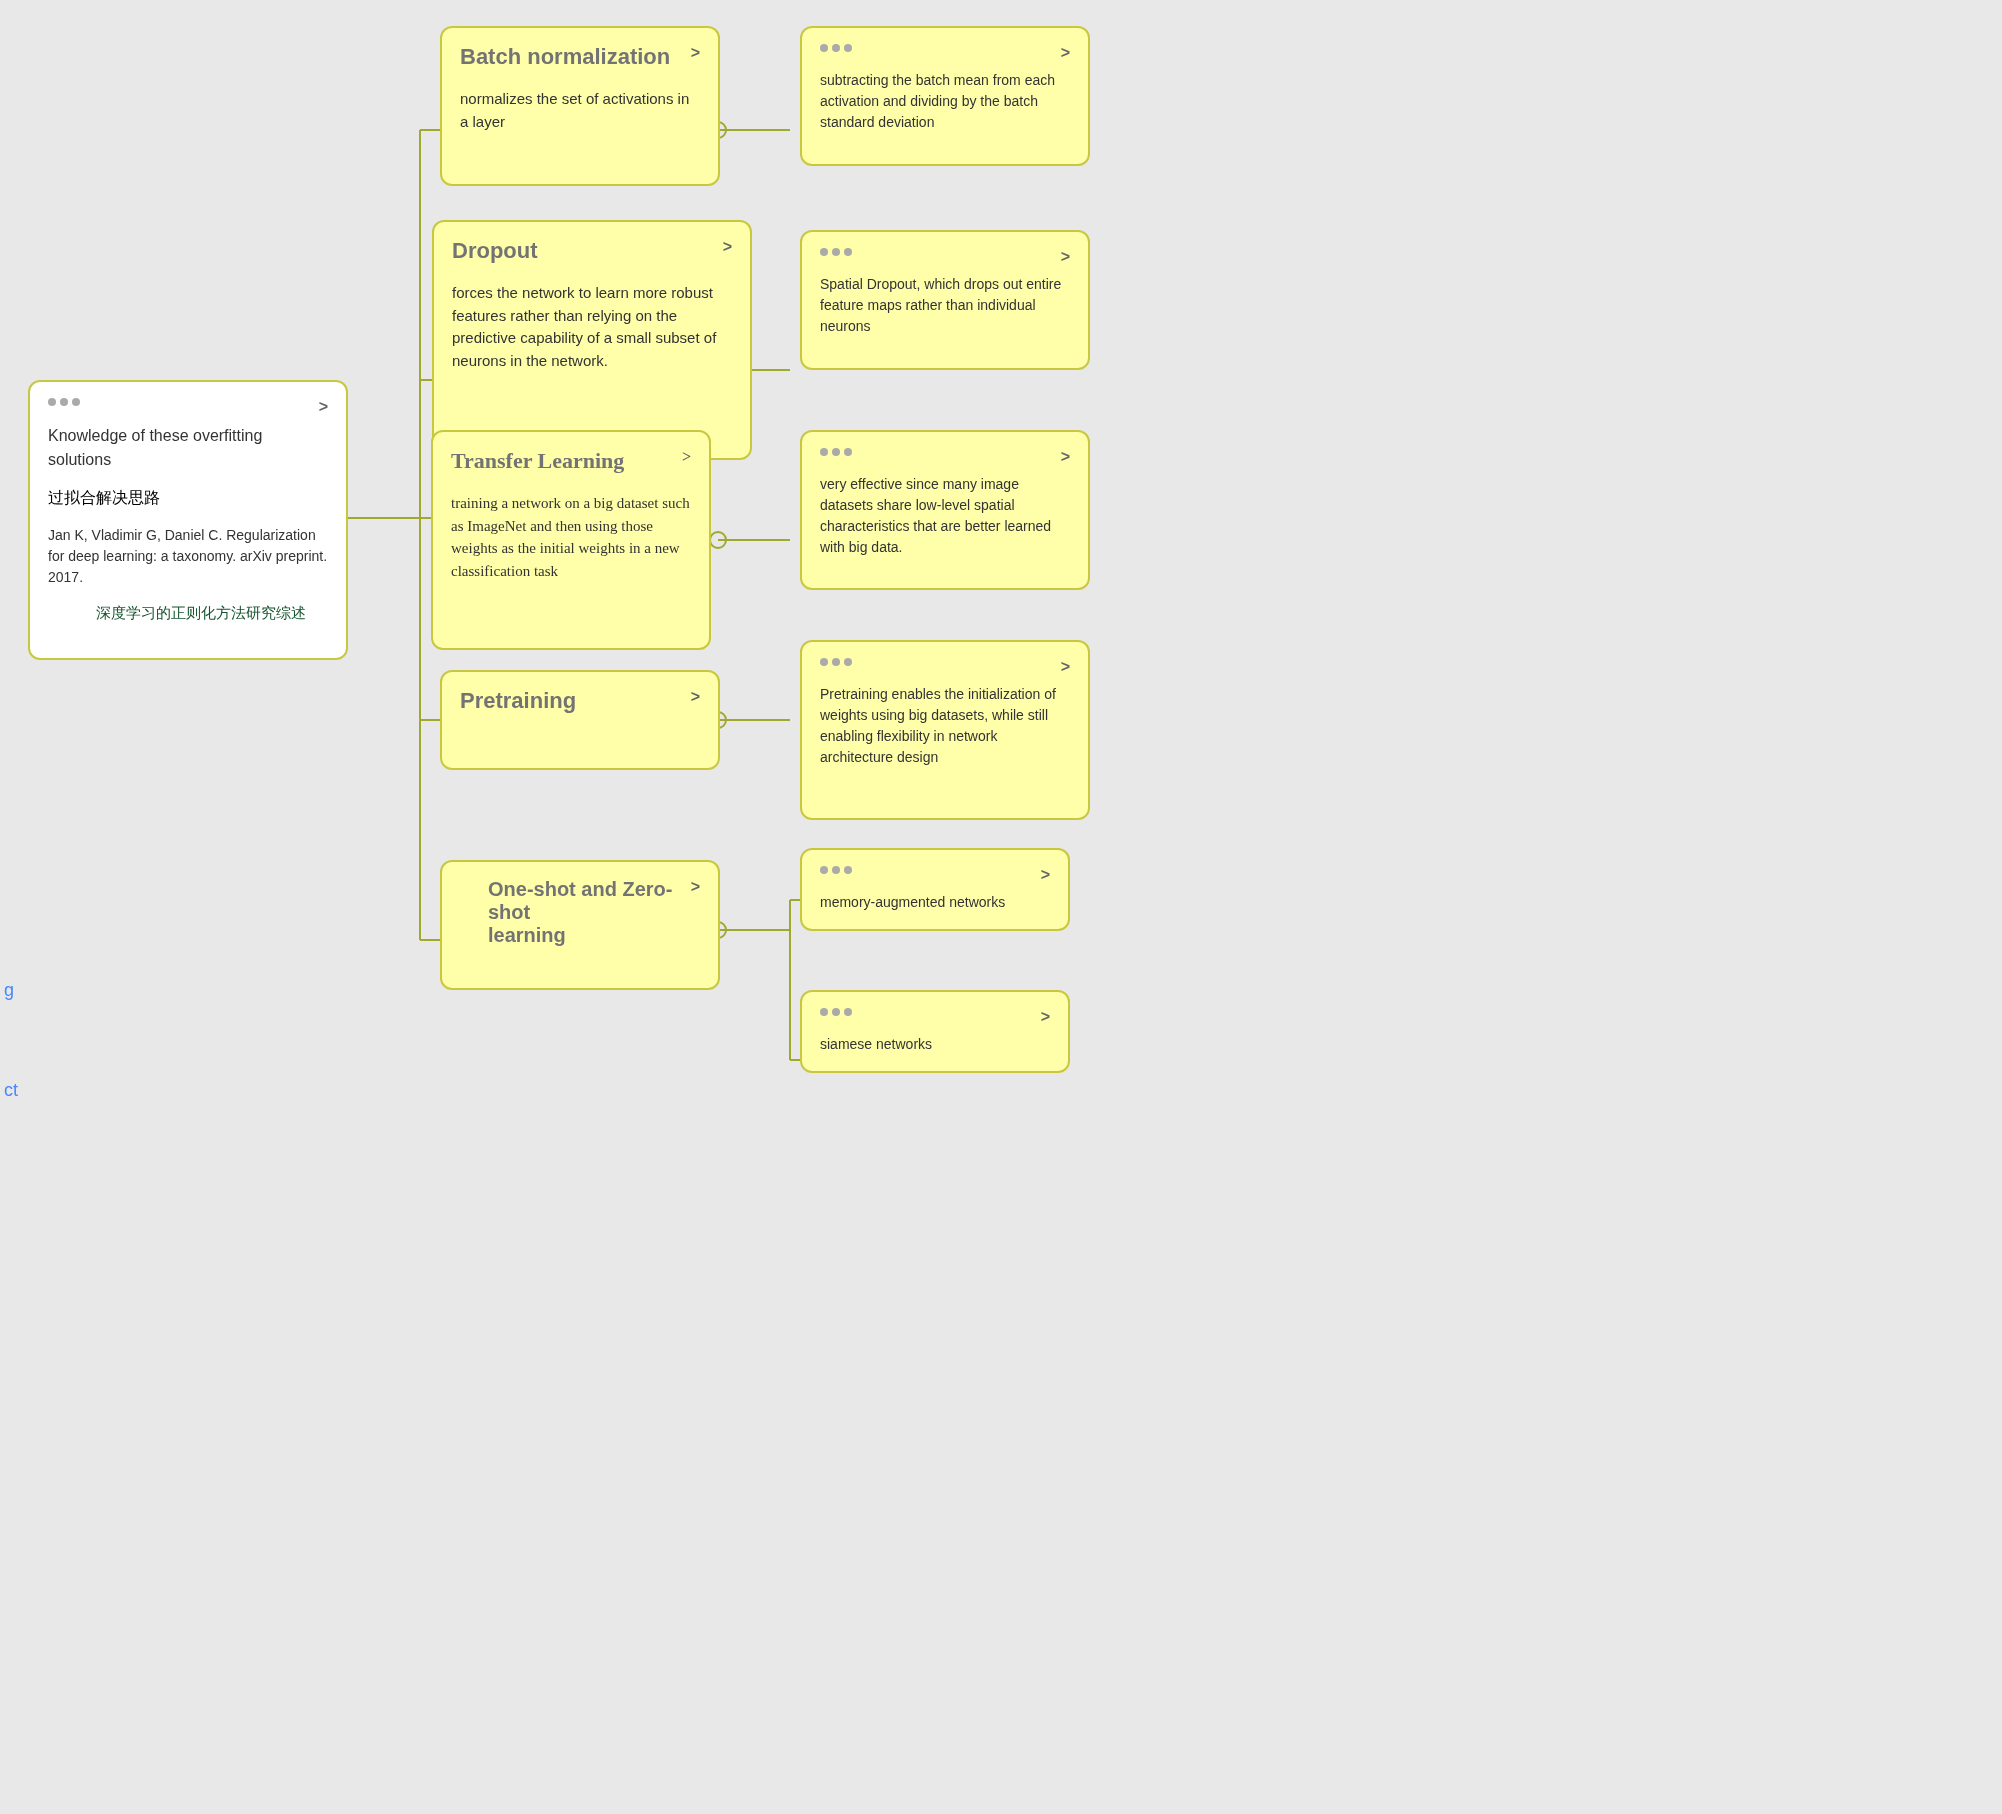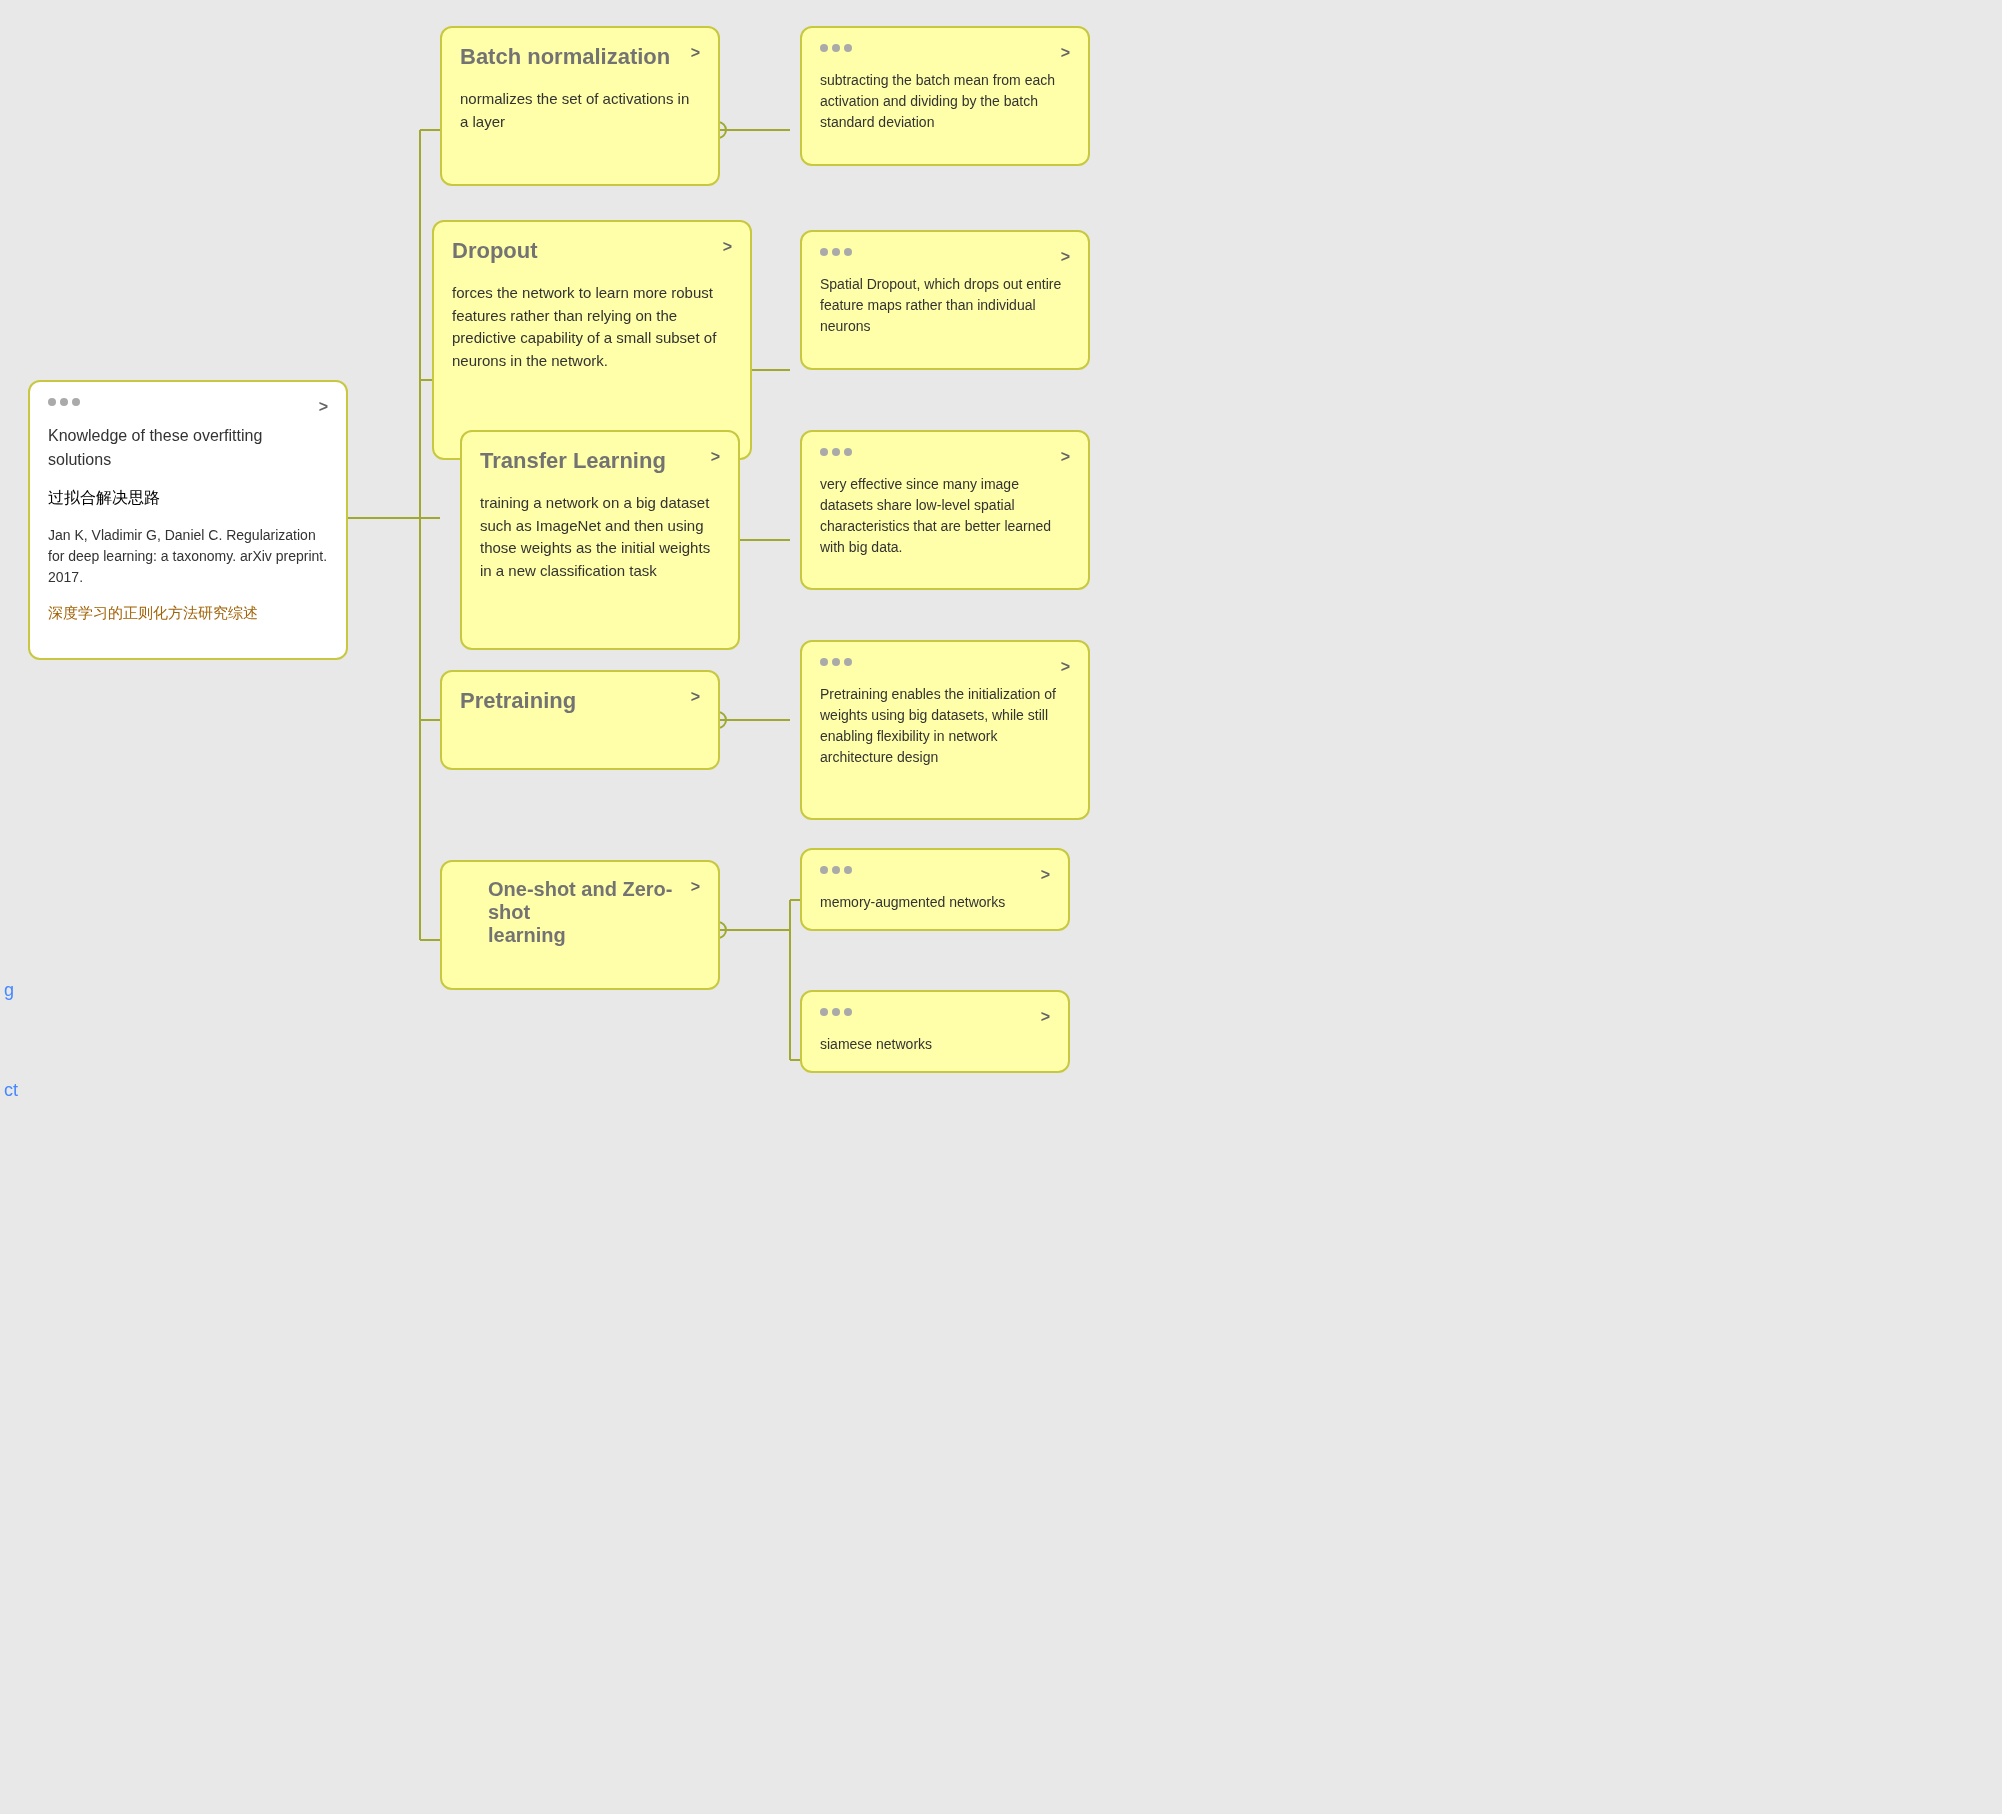--- a/index.html
+++ b/index.html
@@ -144,21 +144,21 @@
           <div class="dot"></div>
       </div>
       <span class="card-arrow">&gt;</span>
     </div>
     <div style="font-size:16px; color:#333; line-height:1.5; margin-bottom:16px;">
       <span>Knowledge of these overfitting</span><br>
       <span>solutions</span>
     </div>
     <div style="font-size:16px; color:#000000; margin-bottom:16px;margin-top:16px;">过拟合解决思路</div>
     <div style="font-size:14px; color:#333; line-height:1.5; margin-bottom:16px;">Jan K, Vladimir G, Daniel C. Regularization for deep learning: a taxonomy. arXiv preprint. 2017.</div>
-    <div style="font-size:15px; color:#a16207;">深度学习的正则化方法研究综述</div>
+    <div style="font-size:15px; color:#14532d;margin-left:48px;">深度学习的正则化方法研究综述</div>
   </div>
 
   <div class="card card-yellow" style="left: 440px; top: 26px; width: 280px; min-height: 160px;">
     <div class="card-header">
       <span class="card-title">Batch normalization</span>
       <span class="card-arrow">&gt;</span>
     </div>
     <div class="card-text">normalizes the set of activations in a layer</div>
   </div>
 
@@ -187,21 +187,21 @@
       <div class="card-dots">
         <div class="dot"></div>
           <div class="dot"></div>
           <div class="dot"></div>
       </div>
       <span class="card-arrow">&gt;</span>
     </div>
     <div class="card-text-small">Spatial Dropout, which drops out entire feature maps rather than individual neurons</div>
   </div>
 
-  <div class="card card-yellow" style="left: 460px; top: 430px; width: 280px; min-height: 220px;">
+  <div class="card card-yellow" style="left: 431px; top: 430px; width: 280px; min-height: 220px; font-family: Liberation Serif, serif;">
     <div class="card-header">
       <span class="card-title">Transfer Learning</span>
       <span class="card-arrow">&gt;</span>
     </div>
     <div class="card-text">training a network on a big dataset such as ImageNet and then using those weights as the initial weights in a new classification task</div>
   </div>
 
   <div class="card card-yellow" style="left: 800px; top: 430px; width: 290px; min-height: 160px;">
     <div class="card-header">
       <div class="card-dots">

